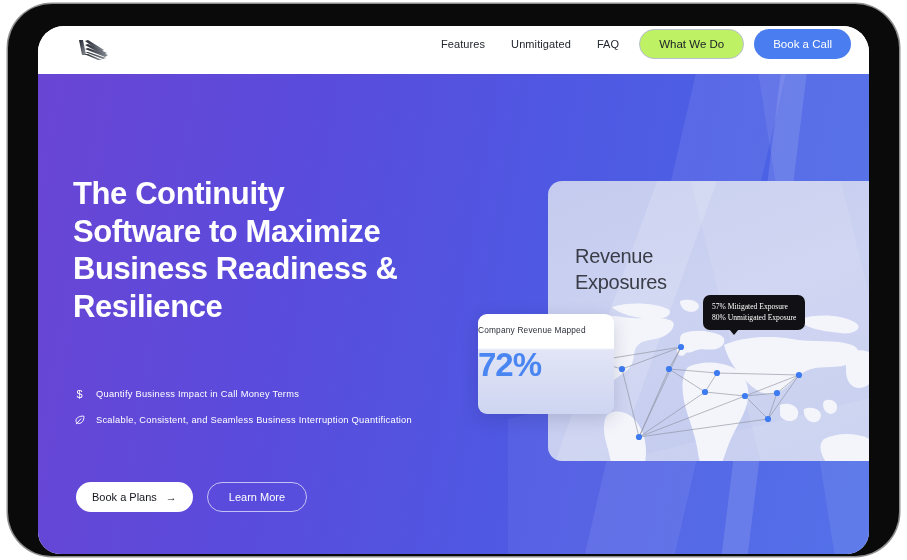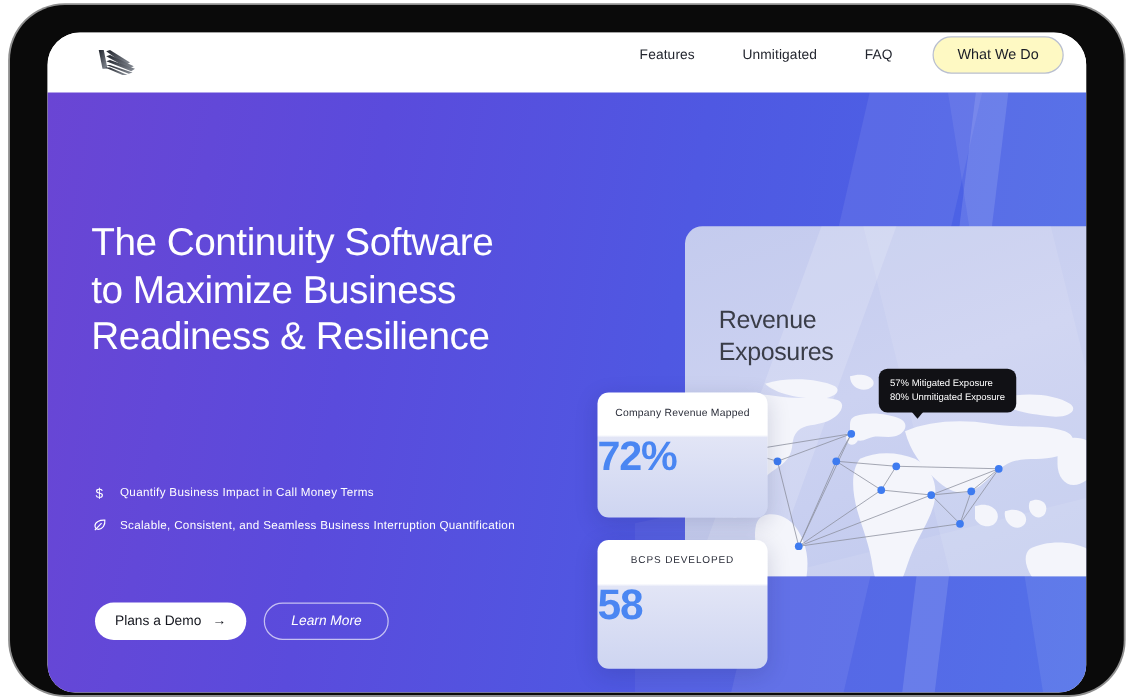--- a/index.html
+++ b/index.html
@@ -31,31 +31,31 @@
   
   #topbar {
     position: absolute; left: 0; top: 0;
     width: 831px; height: 48px;
     background: #ffffff;
     display: flex; align-items: center;
   }
   #logo-mark { position: absolute; left: 32px; top: 7px; width: 46px; height: 30px; }
   #nav-links {
     position: absolute; right: 18px; top: 0;
-    height: 36px; display: flex; align-items: center; gap: 12px;
+    height: 36px; display: flex; align-items: center; gap: 0;
   }
   .nav-link {
     font-size: 11px; color: #23262f; letter-spacing: .1px;
     margin-right: 26px; cursor: pointer; white-space: nowrap;
   }
   .nav-link:last-of-type { margin-right: 20px; }
   #btn-what-we-do {
     border: 1.3px solid #b9bfd0; border-radius: 30px;
     padding: 8px 19px; font-size: 11.5px; color: #1a1d26;
-    background: #fef9c3; cursor: pointer; white-space: nowrap;
+    background: #bef264; cursor: pointer; white-space: nowrap;
   }
   #btn-book-call {
     margin-left: 10px;
     background: #4a7ef0; border: none; border-radius: 30px;
     padding: 9px 19px; font-size: 11.5px; color: #ffffff;
     cursor: pointer; white-space: nowrap;
   }
 
   
   #hero {
@@ -67,21 +67,21 @@
   .ray { position: absolute; background: rgba(255,255,255,0.075); }
   #ray1 { left: 600px; top: -30px; width: 90px; height: 560px; transform: skewX(-13deg); }
   #ray2 { left: 712px; top: -30px; width: 26px; height: 560px; transform: skewX(-7deg); background: rgba(255,255,255,0.12); }
   #ray3 { left: 760px; top: -30px; width: 120px; height: 560px; transform: skewX(9deg); }
   #ray4 { left: 470px; top: 300px; width: 420px; height: 300px; transform: skewY(-12deg); background: rgba(255,255,255,0.05); }
 
   #headline {
     position: absolute; left: 35px; top: 101px;
     width: 340px;
     font-size: 31px; line-height: 37.5px;
-    font-weight: 400; color: #ffffff; letter-spacing: -.4px;
+    font-weight: 700; color: #ffffff; letter-spacing: -.4px;
   }
 
   #feature-list { position: absolute; left: 36px; top: 308px; width: 410px; }
   .feature-row { display: flex; align-items: center; height: 24px; margin-bottom: 2px; }
   .feature-icon {
     width: 22px; flex: 0 0 22px; color: #ffffff;
     display: flex; align-items: center; justify-content: flex-start;
   }
   .feature-text {
     font-size: 9.3px; color: #ffffff; letter-spacing: .25px; white-space: nowrap;
@@ -92,21 +92,21 @@
     background: #ffffff; border: none; border-radius: 30px;
     height: 30px; padding: 0 16px;
     font-size: 11px; color: #14161e; cursor: pointer;
     display: flex; align-items: center; gap: 9px; white-space: nowrap;
   }
   #btn-learn-more {
     margin-left: 14px;
     background: transparent; border: 1.2px solid rgba(255,255,255,.65);
     border-radius: 30px; height: 30px; padding: 0 21px;
     font-size: 11px; color: #ffffff; cursor: pointer;
-    display: flex; align-items: center; white-space: nowrap; font-style: italic;
+    display: flex; align-items: center; white-space: nowrap;
   }
 
   
   #dashboard-card {
     position: absolute; left: 510px; top: 107px;
     width: 360px; height: 280px;
     background: linear-gradient(160deg,#c4cbee 0%, #ccd2f1 45%, #c0c9ee 100%);
     border-radius: 14px 0 0 14px;
     overflow: hidden;
   }
@@ -125,40 +125,40 @@
   #legend-label { font-size: 8.5px; color: #5c6070; letter-spacing: .2px; }
 
   #world-map { position: absolute; left: 4px; top: 108px; width: 356px; height: 250px; }
 
   
   #map-tooltip {
     position: absolute; left: 155px; top: 114px;
     background: #111115; border-radius: 7px;
     padding: 6px 9px 7px 9px; color: #ffffff;
   }
-  .tooltip-line { font-size: 7.6px; line-height: 11px; white-space: nowrap; }
+  .tooltip-line { font-size: 7.6px; line-height: 11px; white-space: nowrap; font-family: Liberation Serif, serif; }
   #tooltip-arrow {
     position: absolute; left: 26px; bottom: -5px;
     width: 0; height: 0;
     border-left: 5px solid transparent; border-right: 5px solid transparent;
     border-top: 6px solid #111115;
   }
 
   
   .stat-card {
     position: absolute; width: 136px;
     background: linear-gradient(180deg,#ffffff 0%,#ffffff 34%,#e2e5f6 36%,#ced5f1 100%);
     border-radius: 9px;
     box-shadow: 0 5px 18px rgba(25,30,80,0.17);
     overflow: hidden;
   }
   #stat-card-revenue { left: 440px; top: 240px; height: 100px; }
   #stat-card-bcps   { left: 440px; top: 358px; height: 103px; }
   .stat-label {
-    text-align: center; color: #2b2e3a;
+    color: #2b2e3a;
     font-size: 8.3px; padding-top: 11px; letter-spacing: .2px;
   }
   .stat-label.upper { font-size: 8px; letter-spacing: .7px; }
   .stat-value {
     text-align: left; color: #4a86f2;
     font-weight: 700; letter-spacing: -1px;
   }
   #stat-value-revenue { font-size: 33px; padding-top: 11px; }
   #stat-value-bcps { font-size: 34px; padding-top: 13px; }
 </style>
@@ -186,20 +186,21 @@
             <path d="M14 21 L18 21 L32 27 L28 27 Z"></path>
           </g>
         </svg>
       </div>
 
       <div id="nav-links">
         <span class="nav-link">Features</span>
         <span class="nav-link">Unmitigated</span>
         <span class="nav-link">FAQ</span>
         <button id="btn-what-we-do">What We Do</button>
+        <button id="btn-book-call">Book a Call</button>
       </div>
     </div>
 
     <div id="hero">
       <div class="ray" id="ray1"></div>
       <div class="ray" id="ray2"></div>
       <div class="ray" id="ray3"></div>
       <div class="ray" id="ray4"></div>
 
       <h1 id="headline">The Continuity Software to Maximize Business Readiness &amp; Resilience</h1>
@@ -219,21 +220,21 @@
               <path d="M11.5 2.5 C12 7 9.5 11 5.6 11 C3.6 11 2.3 9.7 2.3 7.8 C2.3 4.2 6.6 2.2 11.5 2.5 Z"></path>
               <path d="M2.2 11.8 L8.5 5.2"></path>
             </svg>
           </span>
           <span class="feature-text">Scalable, Consistent, and Seamless Business Interruption Quantification</span>
         </div>
       </div>
 
       <div id="cta-row">
         <button id="btn-book-demo">
-          <span>Plans a Demo</span>
+          <span>Book a Plans</span>
           <span>→</span>
         </button>
         <button id="btn-learn-more">Learn More</button>
       </div>
 
       <div id="dashboard-card">
         <div class="card-ray" id="cray1"></div>
         <div class="card-ray" id="cray2"></div>
         <div class="card-ray" id="cray3"></div>
 
@@ -330,20 +331,16 @@
           <div class="tooltip-line">80% Unmitigated Exposure</div>
           <div id="tooltip-arrow"></div>
         </div>
       </div>
 
       <div class="stat-card" id="stat-card-revenue">
         <div class="stat-label">Company Revenue Mapped</div>
         <div class="stat-value" id="stat-value-revenue">72%</div>
       </div>
 
-      <div class="stat-card" id="stat-card-bcps">
-        <div class="stat-label upper">BCPS DEVELOPED</div>
-        <div class="stat-value" id="stat-value-bcps">58</div>
-      </div>
 
     </div>
   </div>
 </div>
 
 </body></html>

